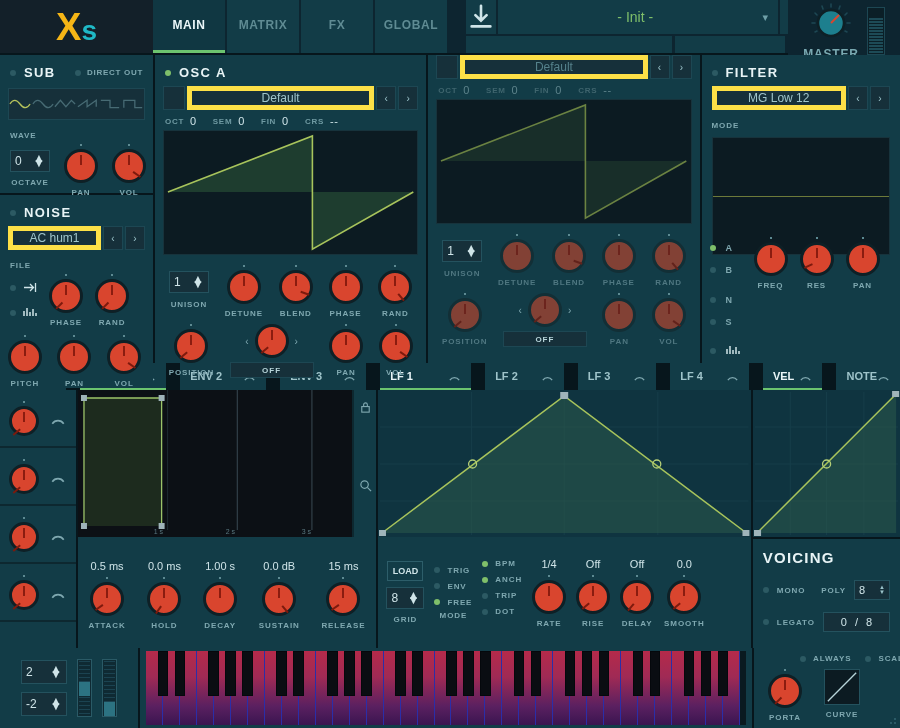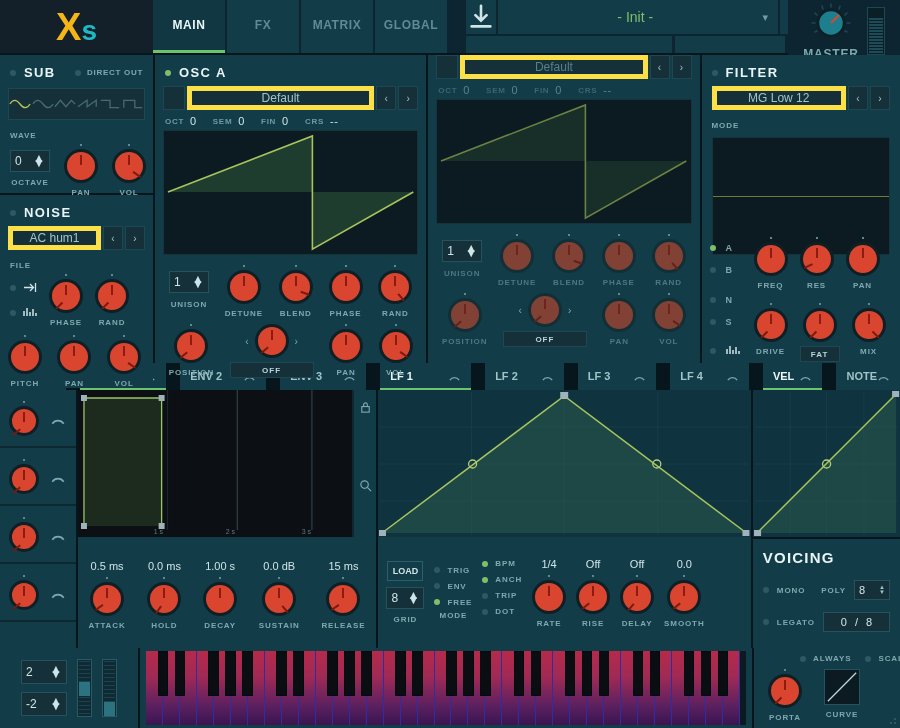--- a/index.html
+++ b/index.html
@@ -171,22 +171,22 @@
 <div class="app">
 
   <div class="topbar">
     <div class="logo-box">
       <div class="logo">
         <span class="x">X</span><span class="s">s</span>
       </div>
     </div>
     <div class="navtabs">
       <div class="navtab active">MAIN</div>
+      <div class="navtab">MATRIX</div>
       <div class="navtab">FX</div>
-      <div class="navtab">MATRIX</div>
       <div class="navtab">GLOBAL</div>
     </div>
     <div class="topright">
       <div class="toprow1">
         <div class="icon-btn">
           <svg viewBox="0 0 16 16">
               <path d="M8 2v7M5 7l3 3 3-3M3 13h10" stroke="#cfe4e8" stroke-width="1.4" fill="none" stroke-linecap="round"></path>
             </svg>
         </div>
         <div class="preset-field">
@@ -637,43 +637,20 @@
               <i class="tick" style="transform:rotate(-115deg)"></i>
             </div>
             <span class="lbl">RES</span>
           </div>
         <div class="kcol">
             <span class="knob-dot"></span>
             <div class="knob">
               <i class="tick" style="transform:rotate(0deg)"></i>
             </div>
             <span class="lbl">PAN</span>
-          </div>
-      </div>
-      <div style="position:absolute;left:52px;top:248px;display:flex;gap:12px;">
-        <div class="kcol">
-            <span class="knob-dot"></span>
-            <div class="knob">
-              <i class="tick" style="transform:rotate(-135deg)"></i>
-            </div>
-            <span class="lbl">DRIVE</span>
-          </div>
-        <div class="kcol">
-            <span class="knob-dot"></span>
-            <div class="knob">
-              <i class="tick" style="transform:rotate(-135deg)"></i>
-            </div>
-          <div class="offbtn" style="width:40px;margin-top:4px;">FAT</div>
-          </div>
-        <div class="kcol">
-            <span class="knob-dot"></span>
-            <div class="knob">
-              <i class="tick" style="transform:rotate(135deg)"></i>
-            </div>
-            <span class="lbl">MIX</span>
           </div>
       </div>
     </div>
   </div>
 
   <div class="tabbar">
     <div class="mtab" style="width:76px;">
       <span>MOD</span>
       <svg viewBox="0 0 14 14">
           <path d="M2 12 A6 6 0 0 1 12 12" stroke="#7fa8b0" stroke-width="1.4" fill="none"></path>

